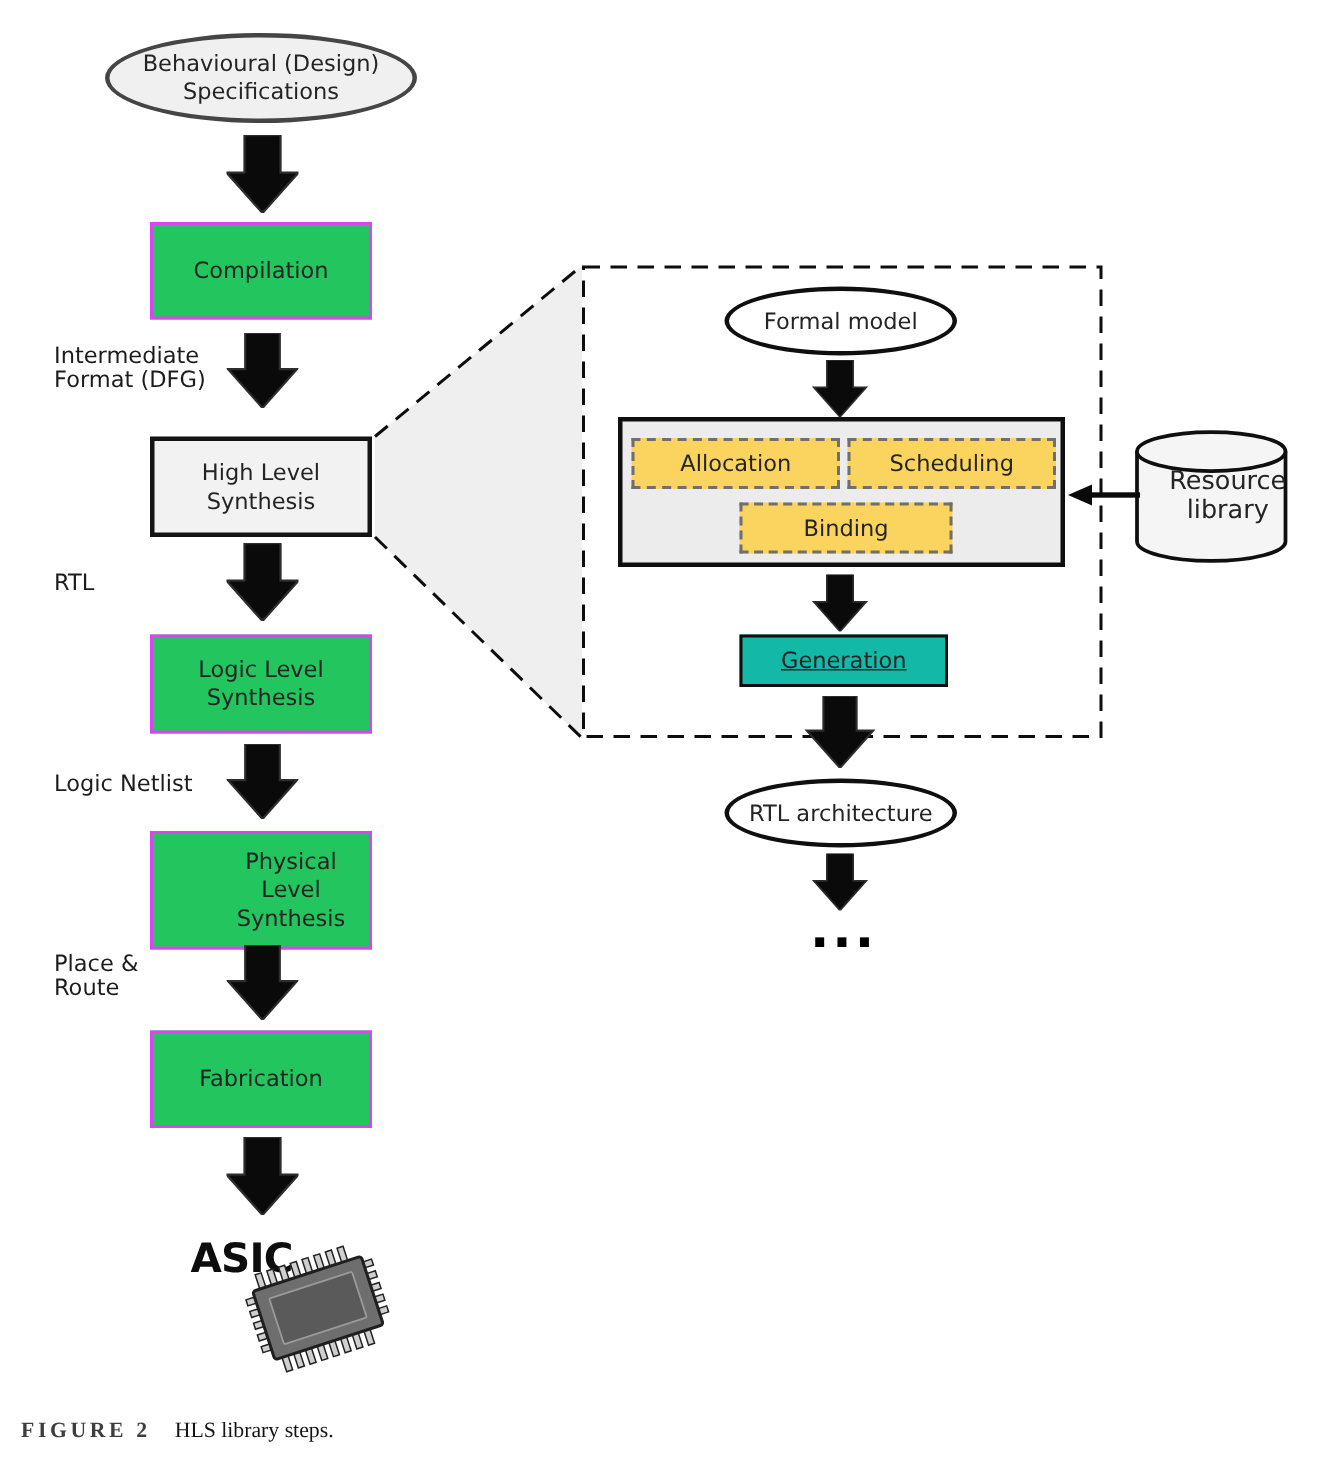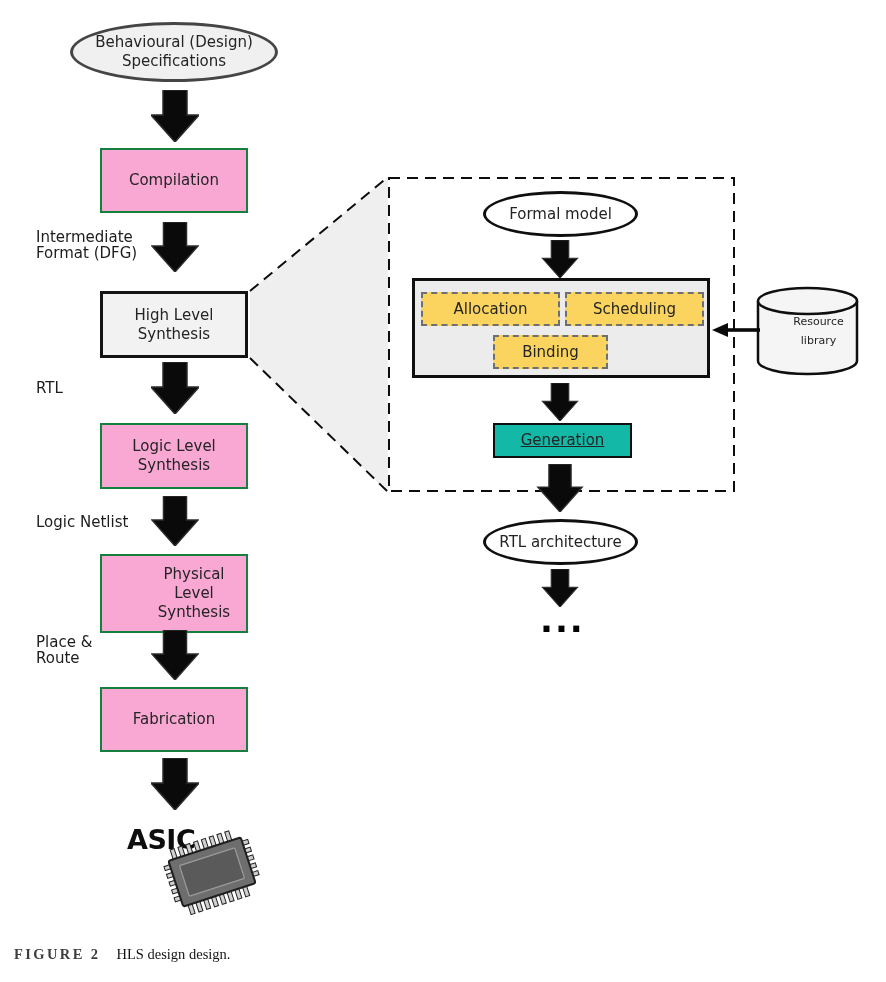--- a/index.html
+++ b/index.html
@@ -7,39 +7,39 @@
     position:relative; width:886px; height:982px; background:#ffffff;
     font-family:"DejaVu Sans","Liberation Sans",sans-serif; color:#262626;
     overflow:hidden;
   }
   .bg-svg { position:absolute; left:0; top:0; z-index:0; }
   .node {
     position:absolute; display:flex; align-items:center; justify-content:center;
     text-align:center; font-size:15px; line-height:19px; color:#242424;
     white-space:pre-line; box-sizing:border-box; z-index:1;
   }
-  .box        { background:#f9a8d4; border:2px solid #15803d; }
+  .box        { background:#22c55e; border:2px solid #d946ef; }
   .box-strong { background:#f2f2f2; border:3px solid #141414; }
   .ellipse    { border-radius:50%; }
   .spec-ellipse  { background:#f0f0f0; border:3px solid #454545; }
   .white-ellipse { background:#ffffff; border:3px solid #0f0f0f; }
   .container-box { background:#ececec; border:3px solid #0f0f0f; }
   .task { position:absolute; background:#FAD45E; border:2px dashed #6f6f6f;
           display:flex; align-items:center; justify-content:center;
           font-size:15px; color:#242424; box-sizing:border-box; }
   .gen-box { background:#14b8a6; border:2.5px solid #0f0f0f;text-decoration:underline; }
   .edge-label { position:absolute; font-size:15px; line-height:16px; color:#1c1c1c;
                 white-space:pre-line; z-index:1; }
   .arrow-svg { position:absolute; z-index:3; }
   .icon-svg  { position:absolute; z-index:1; }
   .asic-label { position:absolute; font-size:27px; font-weight:700;
                 letter-spacing:-0.5px; color:#0d0d0d; z-index:1; }
   .dots { position:absolute; font-size:34px; font-weight:bold; color:#000;
           letter-spacing:2px; z-index:1; line-height:36px; }
-  .cyl-text { position:absolute; width:123px; text-align:center; font-size:11px;
+  .cyl-text { position:absolute; width:123px; text-align:center; font-size:17px;
               line-height:19px; color:#242424; white-space:pre-line; z-index:2; }
   .caption { position:absolute; left:14px; top:946px; z-index:1;
              font-family:"Liberation Serif","DejaVu Serif",serif;
              font-size:14.5px; color:#141414; }
   .caption .fig-label { font-weight:bold; letter-spacing:2.4px; color:#3e3e3e;
                         margin-right:16px; }
 </style>
 </head>
 <body>
 
@@ -141,21 +141,21 @@
 
   <div class="node ellipse white-ellipse" style="left:483px; top:191px; width:155px; height:46px;">Formal model</div>
 
   <svg class="arrow-svg" style="left:538px; top:240px;" width="44" height="38" viewBox="0 0 48 52">
     <polygon points="12,0 36,0 36,25 48,25 24,52 0,25 12,25" fill="#0a0a0a" stroke="#2d2d2d" stroke-width="1.5"></polygon>
   </svg>
 
   <div class="node container-box" style="left:412px; top:278px; width:298px; height:100px;padding-left:41px;">
     <div class="task" style="left:6px; top:11px; width:139px; height:34px;">Allocation</div>
     <div class="task" style="left:150px; top:11px; width:139px; height:34px;text-align:center;">Scheduling</div>
-    <div class="task" style="left:78px; top:54px; width:115px; height:34px;">Binding</div>
+    <div class="task" style="left:78px; top:54px; width:142px; height:34px;">Binding</div>
   </div>
 
   <svg class="arrow-svg" style="left:538px; top:383px;" width="44" height="38" viewBox="0 0 48 52">
     <polygon points="12,0 36,0 36,25 48,25 24,52 0,25 12,25" fill="#0a0a0a" stroke="#2d2d2d" stroke-width="1.5"></polygon>
   </svg>
 
   <div class="node gen-box" style="left:493px; top:423px; width:139px; height:35px;">Generation</div>
 
   <svg class="arrow-svg" style="left:536px; top:464px;" width="48" height="48" viewBox="0 0 48 52">
     <polygon points="12,0 36,0 36,25 48,25 24,52 0,25 12,25" fill="#0a0a0a" stroke="#2d2d2d" stroke-width="1.5"></polygon>
@@ -175,16 +175,16 @@
   </svg>
 
   <svg class="icon-svg" style="left:752px; top:284px;" width="111" height="96" viewBox="0 0 111 96">
     <path d="M6,17 V77 a49.5,13 0 0 0 99,0 V17" fill="#f5f5f5" stroke="#0f0f0f" stroke-width="2.5"></path>
     <ellipse cx="55.5" cy="17" rx="49.5" ry="13" fill="#f5f5f5" stroke="#0f0f0f" stroke-width="2.5"></ellipse>
   </svg>
   <div class="cyl-text" style="left:757px; top:312px;">Resource
 library</div>
 
   <div class="caption">
-    <span class="fig-label">FIGURE 2</span><span>HLS design design.</span>
+    <span class="fig-label">FIGURE 2</span><span>HLS library steps.</span>
   </div>
 
 </div>
 
 </body></html>

